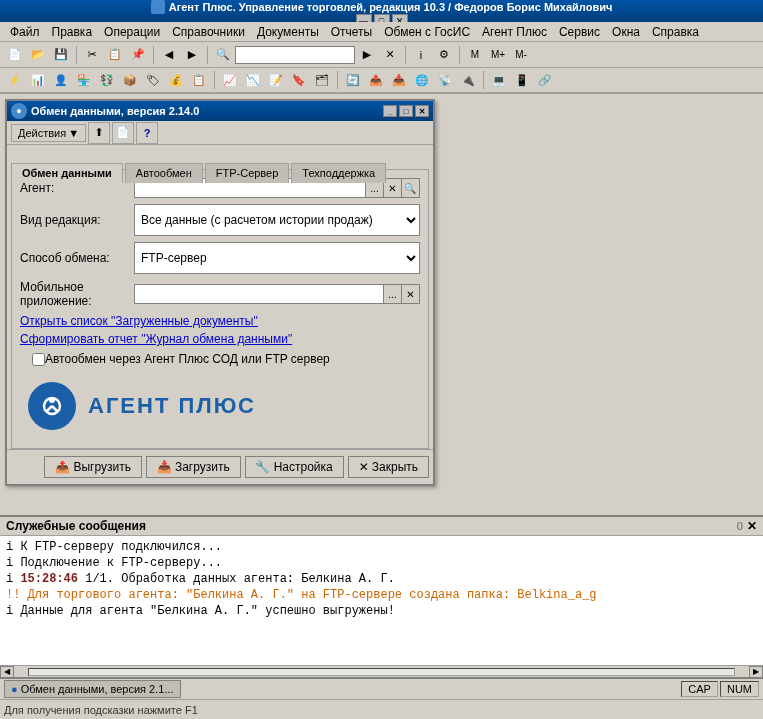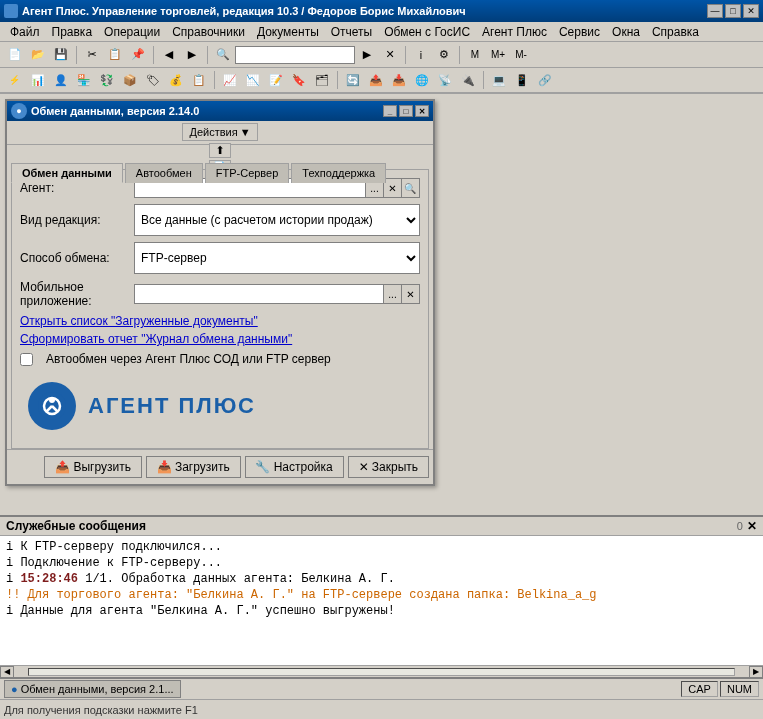--- a/index.html
+++ b/index.html
@@ -15,20 +15,21 @@
 
     
     .title-bar {
       background: linear-gradient(to bottom, #0054a6, #003d7a);
       color: white;
       height: 22px;
       display: flex;
       align-items: center;
       padding: 0 4px;
       justify-content: space-between;
+      flex-direction: column;
     }
     .title-bar-text {
       font-size: 11px;
       font-weight: bold;
     }
     .title-bar-buttons {
       display: flex;
       gap: 2px;
     }
     .title-btn {
@@ -158,21 +159,20 @@
 
     
     .dialog-toolbar {
       background: #d4d0c8;
       height: 24px;
       display: flex;
       align-items: center;
       padding: 2px 4px;
       gap: 2px;
       border-bottom: 1px solid #a0a0a0;
-      flex-direction: column;
     }
     .action-btn {
       display: flex;
       align-items: center;
       gap: 2px;
       padding: 2px 6px;
       border: 1px solid #a0a0a0;
       background: #d4d0c8;
       cursor: pointer;
       font-size: 11px;
@@ -263,22 +263,22 @@
       text-decoration: underline;
       cursor: pointer;
       font-size: 12px;
       margin: 4px 0;
     }
 
     
     .checkbox-row {
       display: flex;
       align-items: center;
-      gap: 13px;
-      margin: 6px 0;
+      gap: 0;
+      margin: 6px 12px;
     }
 
     
     .logo-area {
       display: flex;
       align-items: center;
       justify-content: flex-start;
       padding: 10px 8px;
       gap: 12px;
     }

